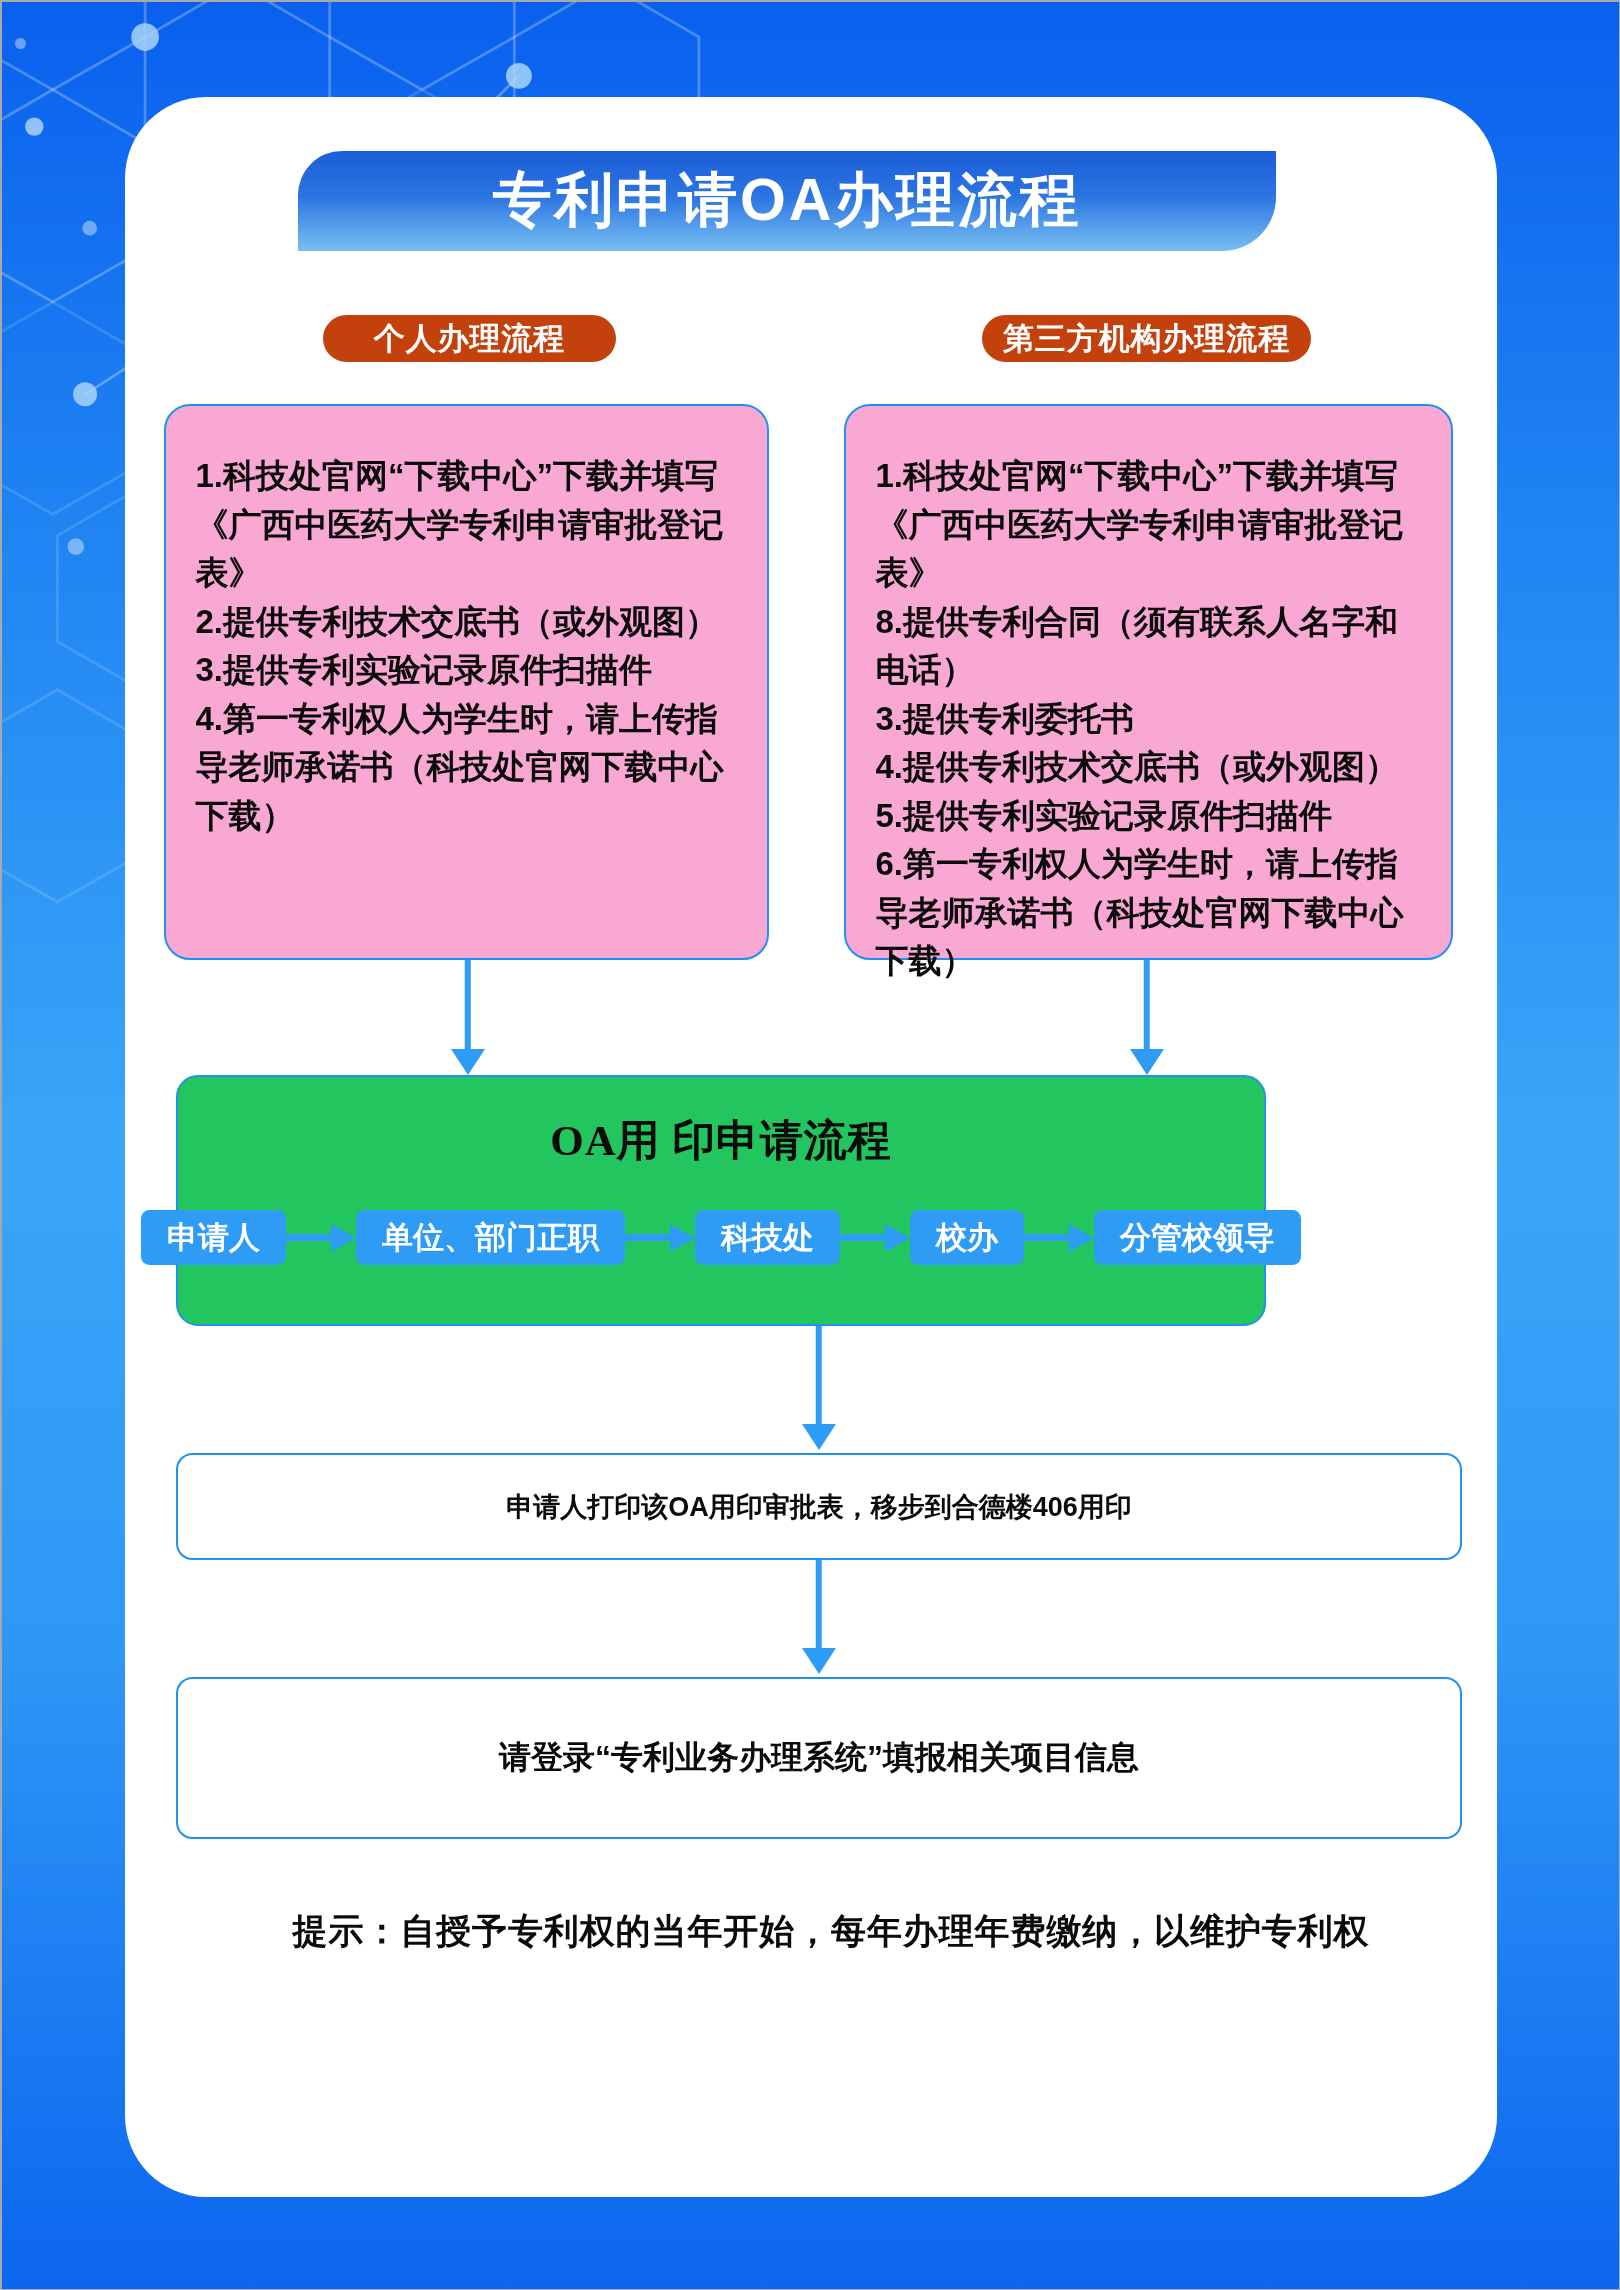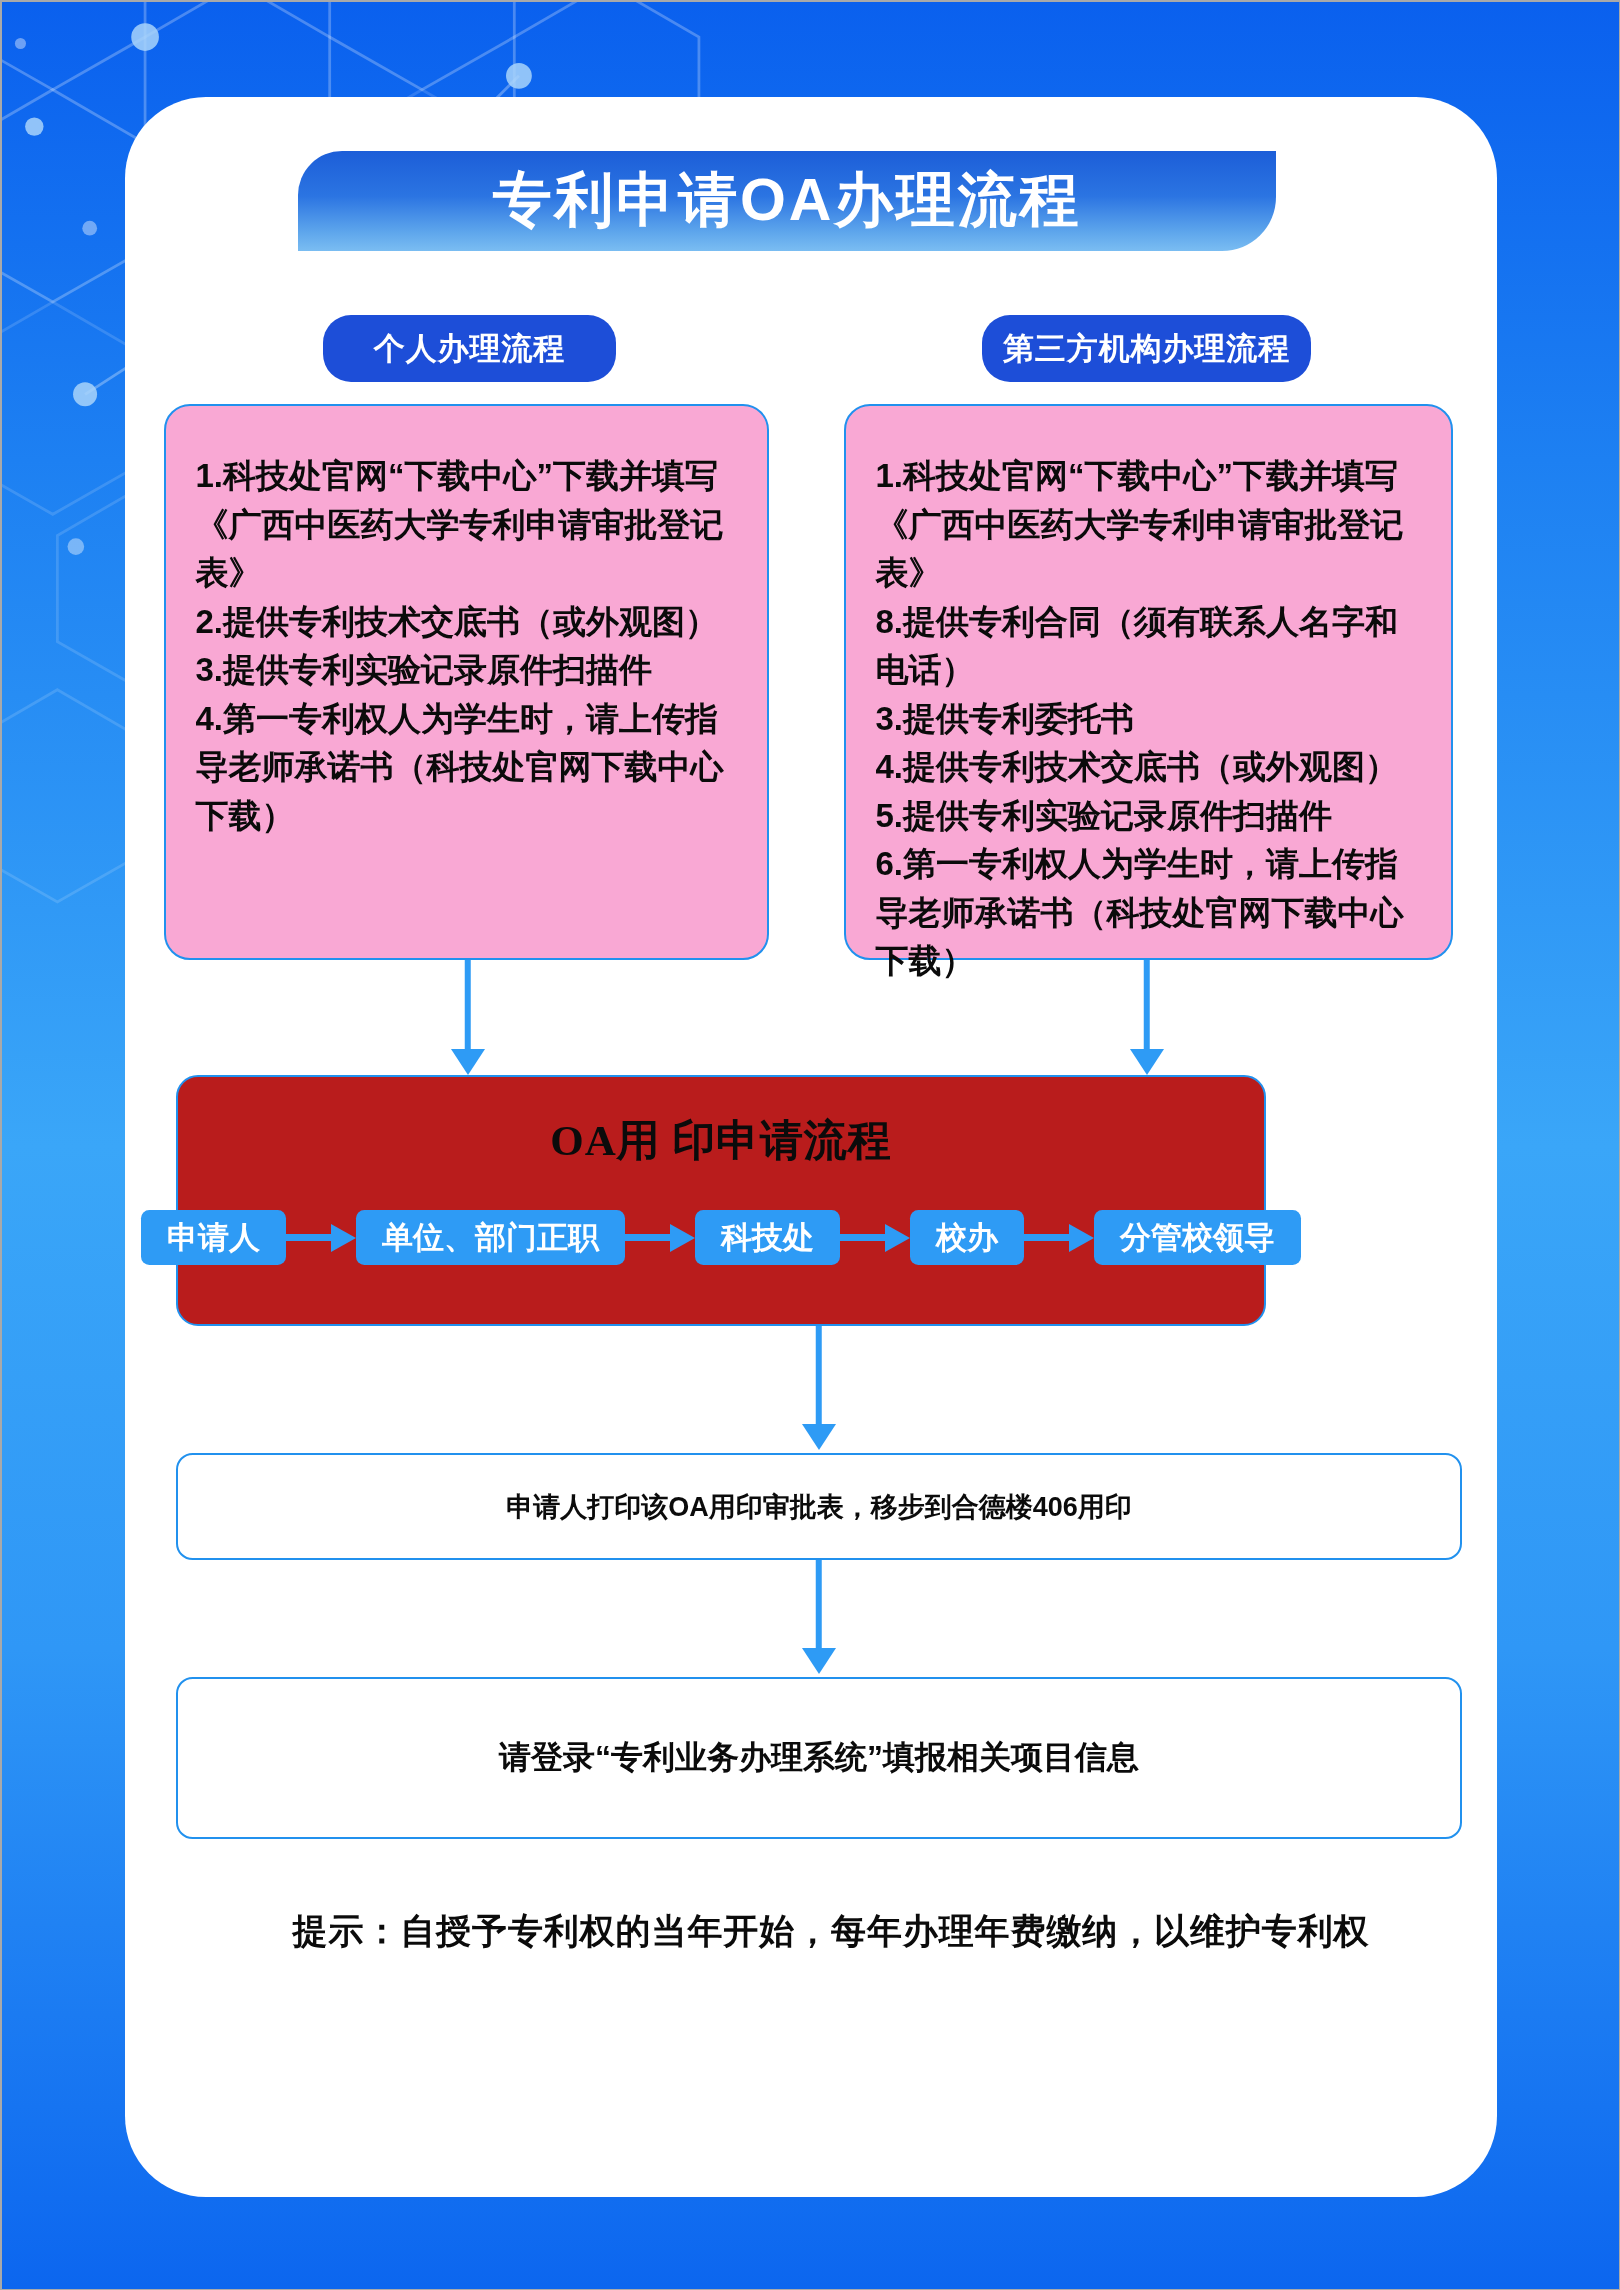--- a/index.html
+++ b/index.html
@@ -17,21 +17,21 @@
   .banner{
     position:absolute;left:173px;top:54px;width:978px;height:100px;
     background:linear-gradient(180deg,#1c5ed8 0%,#2b74e2 45%,#5fa7ec 82%,#7abdf2 100%);
     border-radius:44px 0 54px 0;
     display:flex;align-items:center;justify-content:center;
   }
   .banner-title{
     color:#ffffff;font-size:59px;font-weight:bold;letter-spacing:2.8px;white-space:nowrap;
   }
   .pill{
-    position:absolute;top:218px;height:67px;background:#1d4ed8;border-radius:28px;
+    position:absolute;top:218px;height:47px;background:#c2410c;border-radius:28px;
     display:flex;align-items:center;justify-content:center;
     color:#ffffff;font-size:31px;font-weight:bold;letter-spacing:0.9px;
   }
   .pill-left{left:198px;width:293px;}
   .pill-right{left:857px;width:329px;}
   .reqbox{
     position:absolute;top:307px;height:556px;box-sizing:border-box;
     background:#f9a8d4;border:2.8px solid #2191ee;border-radius:26px;
     padding:46px 26px 0 29.5px;
     color:#0b0b0b;font-size:33px;font-weight:bold;line-height:1.47;
@@ -42,21 +42,21 @@
   .varrow{position:absolute;width:35px;}
   .varrow .shaft{position:absolute;left:50%;transform:translateX(-50%);top:0;bottom:23px;width:6.5px;background:#2e9bf5;}
   .varrow .head{position:absolute;bottom:0;left:50%;transform:translateX(-50%);width:0;height:0;
     border-top:26px solid #2e9bf5;border-left:17.5px solid transparent;border-right:17.5px solid transparent;}
   .varrow-a{left:325px;top:863px;height:115px;}
   .varrow-b{left:1004px;top:863px;height:115px;}
   .varrow-c{left:676px;top:1229px;height:124px;}
   .varrow-d{left:676px;top:1463px;height:114px;}
   .oabox{
     position:absolute;left:51px;top:978px;width:1090px;height:251px;box-sizing:border-box;
-    background:#b91c1c;border:2.8px solid #2191ee;border-radius:22px;
+    background:#22c55e;border:2.8px solid #2191ee;border-radius:22px;
   }
   .oa-title{
     position:absolute;left:0;right:0;top:35px;text-align:center;
     font-family:"Liberation Serif","DejaVu Serif",serif;
     font-size:43px;font-weight:bold;color:#0b0b0b;letter-spacing:0.9px;
   }
   .chips{
     position:absolute;left:0;right:0;top:133px;height:55px;
     display:flex;align-items:center;justify-content:center;
   }

